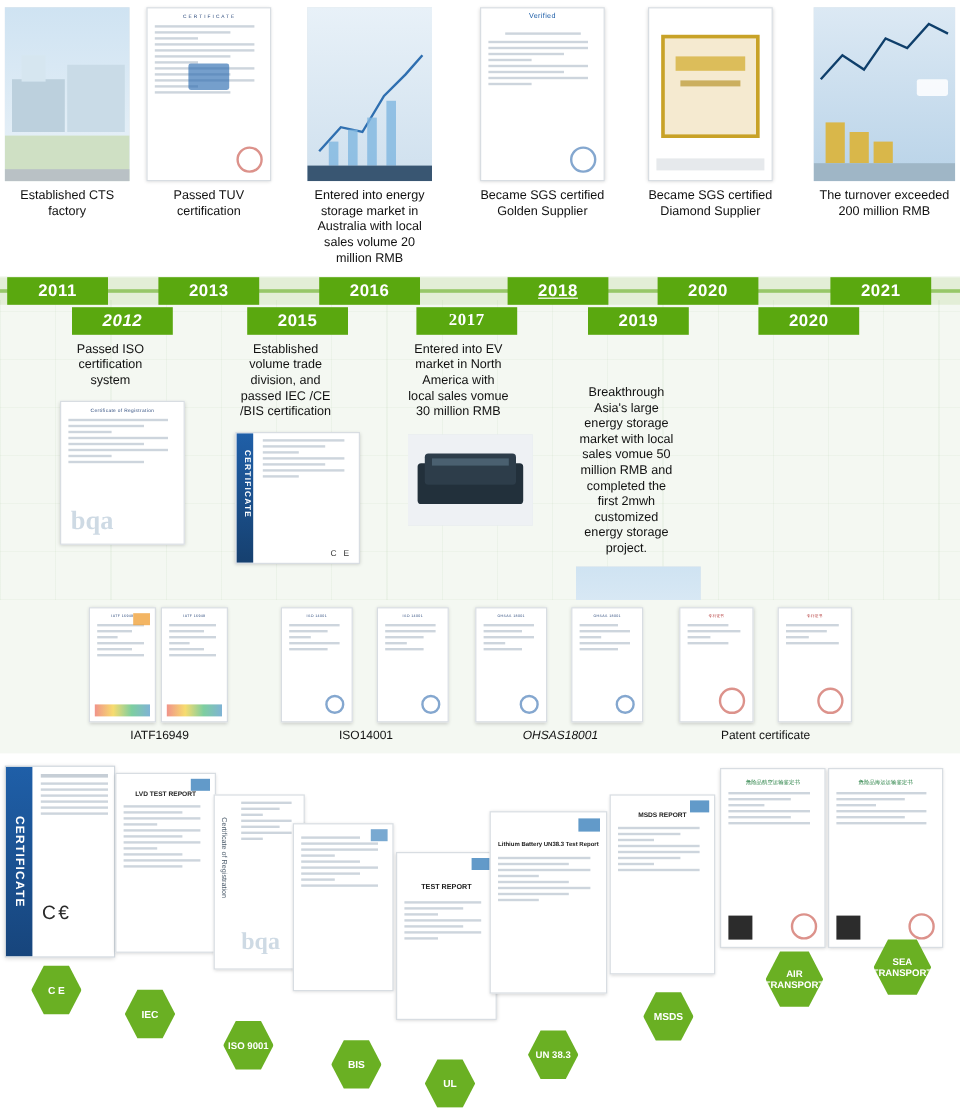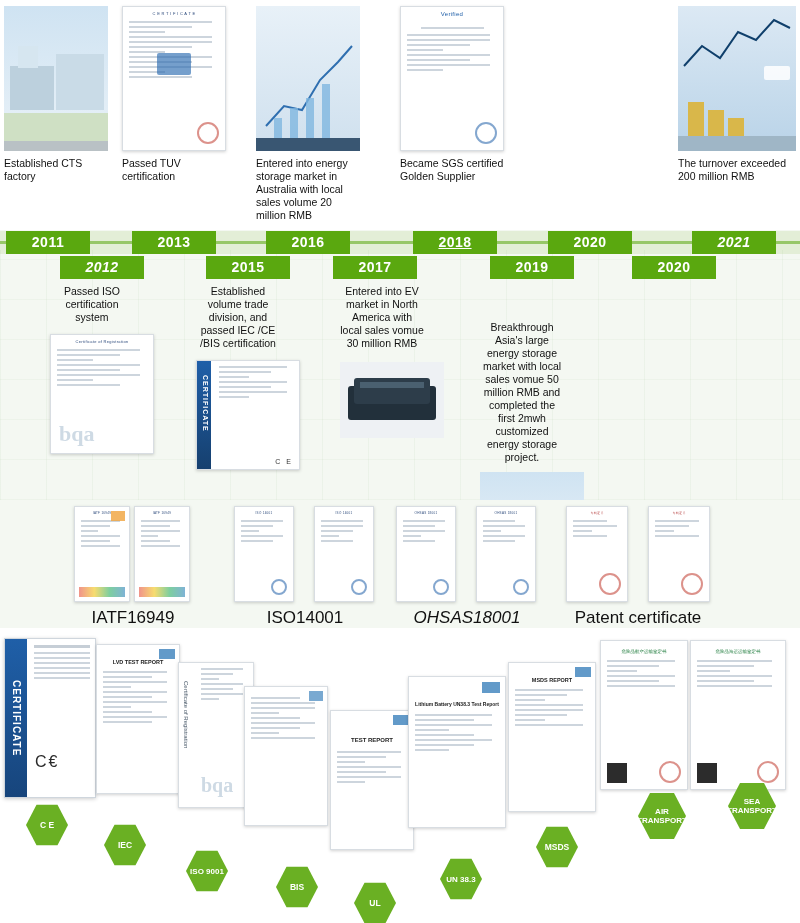--- a/index.html
+++ b/index.html
@@ -46,21 +46,21 @@
     background:
       repeating-linear-gradient(90deg, rgba(120,170,110,.07) 0 1px, transparent 1px 46px),
       repeating-linear-gradient(0deg, rgba(120,170,110,.06) 0 1px, transparent 1px 40px);
     pointer-events:none;
   }
 
   
   .up-cell { position:absolute; top:6px; width:104px; }
   .up-img  { width:104px; height:145px; }
   .up-cap  {
-    margin-top:6px; font-size:10.5px; line-height:13px; text-align:left;
+    margin-top:6px; font-size:10.5px; line-height:13px; text-align:center;
     color:#111;
   }
   .up-cell.wide { width:118px; }
   .up-cell.wide .up-img { width:118px; }
 
   
   .chip {
     position:absolute; height:23px; line-height:23px; width:84px;
     text-align:center; color:#fff; font-size:14px; font-weight:bold;
     background:#5aa80f; letter-spacing:.5px;
@@ -78,21 +78,21 @@
   .lo-cap  { font-size:10.5px; line-height:13px; text-align:center; color:#111; }
   .lo-img  { width:104px; height:110px; margin-top:6px; }
 
   
   #strip {
     position:absolute; left:0; top:500px; width:800px; height:128px;
     background:#f4f8f2;
   }
   .strip-doc { position:absolute; top:6px; }
   .strip-lbl {
-    position:absolute; top:108px; font-size:17px; color:#111; text-align:center;
+    position:absolute; top:108px; font-size:10px; color:#111; text-align:center;
   }
 
   
   #collage {
     position:absolute; left:0; top:628px; width:800px; height:295px;
     background:#ffffff;
   }
   .cert-blue {
     position:absolute; width:86px; height:150px;
     background:#fff; border:1px solid #cfd6dd;
@@ -196,46 +196,55 @@
           <div class="ln l"></div>
           <div class="ln m"></div>
         <div class="ln l"></div>
           <div class="ln s"></div>
       </div>
       <div class="seal" style="border-color:#1f5fa8;"></div>
     </div>
     <div class="up-cap">Became SGS certified Golden Supplier</div>
   </div>
 
+  <div class="up-cell" style="left:540px;">
+    <div class="up-img doc">
+      <div style="position:absolute;left:10px;top:22px;right:10px;height:86px;border:3px solid #c8a227;background:#f5ead0;"></div>
+      <div style="position:absolute;left:22px;top:40px;right:22px;height:12px;background:#d6b23c;opacity:.8;"></div>
+      <div style="position:absolute;left:26px;top:60px;right:26px;height:5px;background:#b9952f;opacity:.7;"></div>
+      <div style="position:absolute;left:6px;bottom:8px;right:6px;height:10px;background:#e6e9ec;"></div>
+    </div>
+    <div class="up-cap">Became SGS certified Diamond Supplier</div>
+  </div>
 
   <div class="up-cell wide" style="left:678px;">
     <div class="up-img photo">
       <div style="position:absolute;inset:0;background:linear-gradient(180deg,#dce9f4,#b9d3e8);"></div>
       <svg viewBox="0 0 118 145" style="position:absolute;inset:0;width:100%;height:100%;">
         <polyline points="6,60 24,40 42,52 60,26 78,34 96,14 112,22" fill="none" stroke="#0f3f6b" stroke-width="2"></polyline>
         <rect x="10" y="96" width="16" height="34" fill="#d9b74a"></rect>
         <rect x="30" y="104" width="16" height="26" fill="#d9b74a"></rect>
         <rect x="50" y="112" width="16" height="18" fill="#d9b74a"></rect>
         <rect x="0" y="130" width="118" height="15" fill="#9fb6c6"></rect>
         <rect x="86" y="60" width="26" height="14" rx="2" fill="#ffffff" opacity=".85"></rect>
       </svg>
     </div>
     <div class="up-cap">The turnover exceeded 200 million RMB</div>
   </div>
 
   <div class="chip row1" style="left:6px;">2011</div>
   <div class="chip row1" style="left:132px;">2013</div>
   <div class="chip row1" style="left:266px;">2016</div>
-  <div class="chip row1" style="left:413px;text-decoration:underline;">2018</div>
+  <div class="chip row1" style="left:423px;text-decoration:underline;">2018</div>
   <div class="chip row1" style="left:548px;">2020</div>
-  <div class="chip row1" style="left:692px;font-style:italic;">2021</div>
+  <div class="chip row1" style="left:692px;">2021</div>
 
   <div class="chip row2" style="left:60px;font-style:italic;">2012</div>
   <div class="chip row2" style="left:206px;">2015</div>
-  <div class="chip row2" style="left:333px;">2017</div>
+  <div class="chip row2" style="left:347px;font-family:Liberation Serif, serif;">2017</div>
   <div class="chip row2" style="left:490px;">2019</div>
   <div class="chip row2" style="left:632px;">2020</div>
 
   <div class="lo-cell" style="left:50px;">
     <div class="lo-cap">Passed ISO certification system</div>
     <div class="lo-img doc" style="height:120px;margin-top:10px;">
       <div class="title-mini" style="font-size:4px;">Certificate of Registration</div>
       <div class="lines">
         <div class="ln l"></div>
           <div class="ln m"></div>

